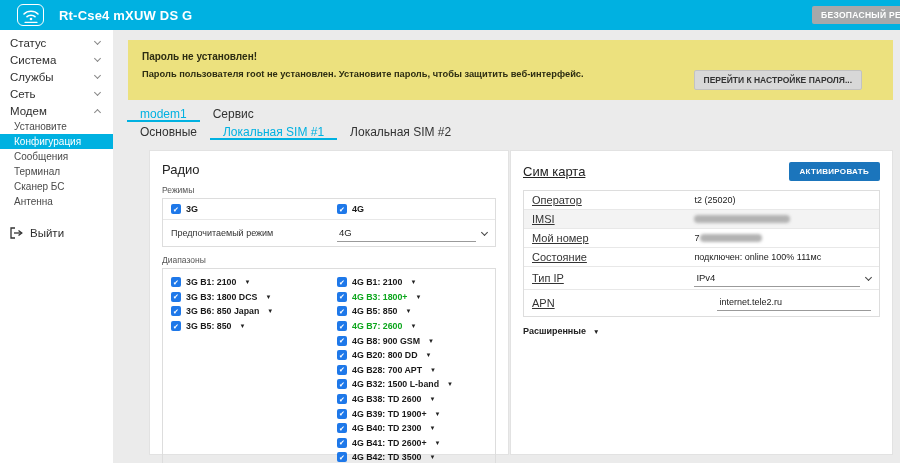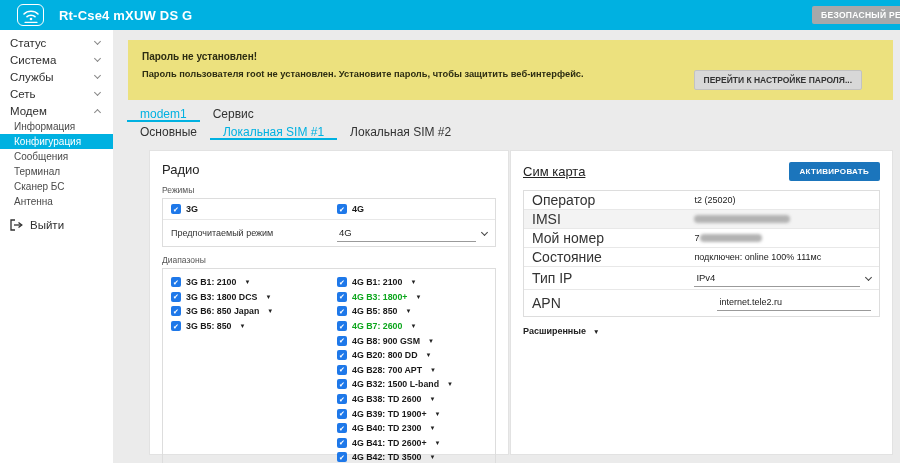--- a/index.html
+++ b/index.html
@@ -19,21 +19,21 @@
   
   .sidebar { position:absolute; left:0; top:30px; width:113px; height:433px; background:#fff; padding-top:4px; }
   .nav-item { height:17px; display:flex; align-items:center; padding:0 10px; cursor:pointer; }
   .nav-item .lbl { font-size:11.5px; color:#2f2f2f; flex:1; }
   .chev { width:5px; height:5px; border-right:1.3px solid #888; border-bottom:1.3px solid #888;
     transform:rotate(45deg); margin-right:3px; margin-top:-2px; }
   .chev.up { transform:rotate(-135deg); margin-top:3px; }
   .sub-item { height:15px; display:flex; align-items:center; padding-left:14px;
     font-size:10px; color:#4a4a4a; cursor:pointer; }
   .sub-item.active { background:#00b1e1; color:#fff; }
-  .logout { margin-top:10px; display:flex; align-items:center; gap:7px; padding-left:10px;
+  .logout { margin-top:18px; display:flex; align-items:center; gap:7px; padding-left:10px;
     font-size:11.5px; color:#2f2f2f; cursor:pointer; }
 
   
   .main { position:absolute; left:113px; top:30px; width:787px; height:433px; background:#ebebeb; }
 
   .banner { position:absolute; left:15px; top:10px; width:765px; height:60px;
     background:#ece17e; padding:11px 14px; }
   .banner-title { font-size:10px; font-weight:bold; color:#2d2d12; margin-bottom:7px; }
   .banner-text { font-size:9.3px; font-weight:bold; color:#2d2d12; }
   .banner-btn { position:absolute; right:31px; bottom:10px; background:#d8d8d8;
@@ -76,21 +76,21 @@
 
   
   .sim-head { display:flex; align-items:center; justify-content:space-between; }
   .sim-title { font-size:13px; color:#222; text-decoration:underline; }
   .activate-btn { background:#1b75bc; color:#fff; border:none; border-radius:2px;
     font-size:8px; font-weight:bold; padding:5px 11px; letter-spacing:.3px; }
   .sim-table { border:1px solid #ddd; margin-top:9px; }
   .sim-row { display:flex; align-items:center; min-height:19px; border-bottom:1px solid #e8e8e8; }
   .sim-row:last-child { border-bottom:none; }
   .sim-row.gray { background:#f3f3f3; }
-  .sim-lab { width:48%; padding-left:8px; font-size:14px; color:#333; }
+  .sim-lab { width:48%; padding-left:8px; font-size:11px; color:#333;text-decoration:underline; }
   .sim-val { flex:1; font-size:9px; color:#222; padding-right:8px; display:flex; align-items:center; }
   .redact { height:8px; background:#b3b3b3; border-radius:4px; filter:blur(1.6px); }
   .redact.imsi { width:96px; } .redact.phone { width:62px; margin-left:1px; }
   .row-select { min-height:23px;align-items:center; } .row-input { min-height:26px;gap:23px; }
   .input-line { flex:1; border-bottom:1px solid #9a9a9a; padding:2px 2px 3px 2px; font-size:9px; color:#222; }
   .advanced { margin-top:9px; font-size:9px; font-weight:bold; color:#222;
     display:flex; align-items:center; gap:4px; cursor:pointer; }
 </style>
 </head>
 <body>
@@ -123,21 +123,21 @@
   </div>
   <div class="nav-item">
     <span class="lbl">Сеть</span>
     <span class="chev"></span>
   </div>
   <div class="nav-item">
     <span class="lbl">Модем</span>
     <span class="chev up"></span>
   </div>
 
-  <div class="sub-item">Информация</div>
+  <div class="sub-item">Установите</div>
   <div class="sub-item active">Конфигурация</div>
   <div class="sub-item">Сообщения</div>
   <div class="sub-item">Терминал</div>
   <div class="sub-item">Сканер БС</div>
   <div class="sub-item">Антенна</div>
 
   <div class="logout">
     <svg width="13" height="12" viewBox="0 0 13 12">
       <path d="M5 1 H1 V11 H5" stroke="#333" stroke-width="1.3" fill="none"></path>
       <path d="M4 6 H11" stroke="#333" stroke-width="1.3"></path>

